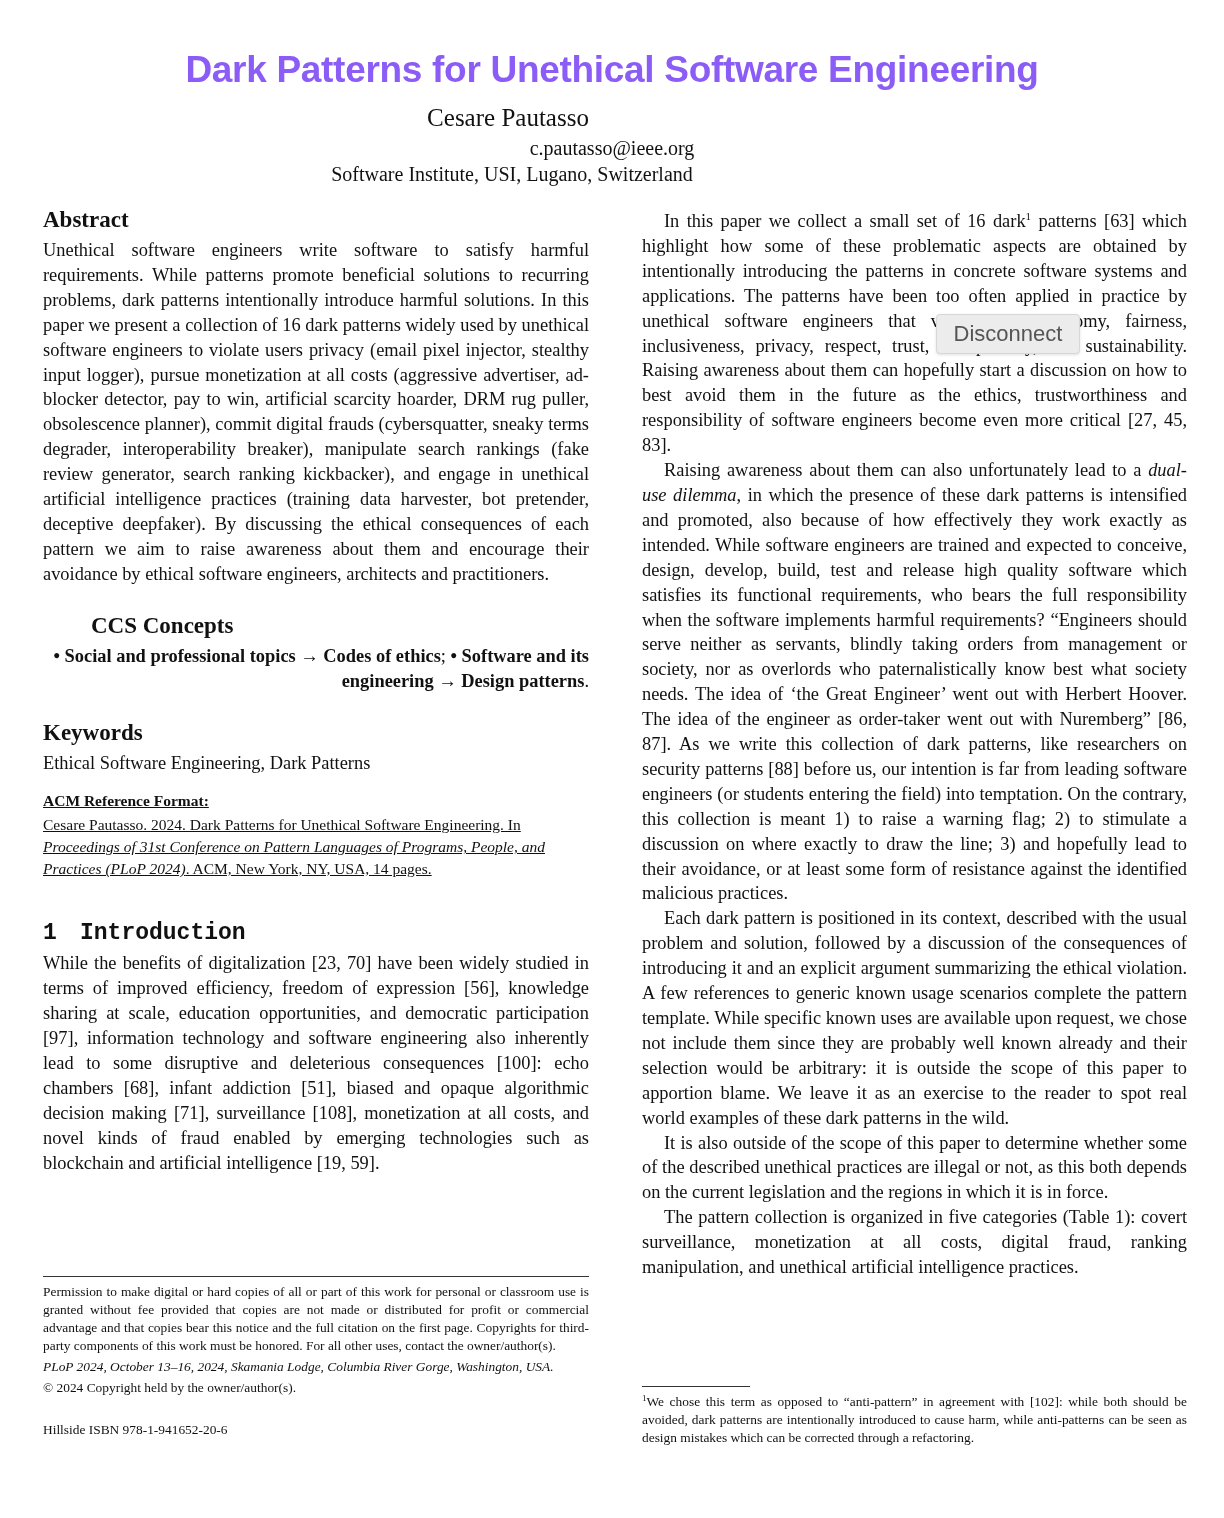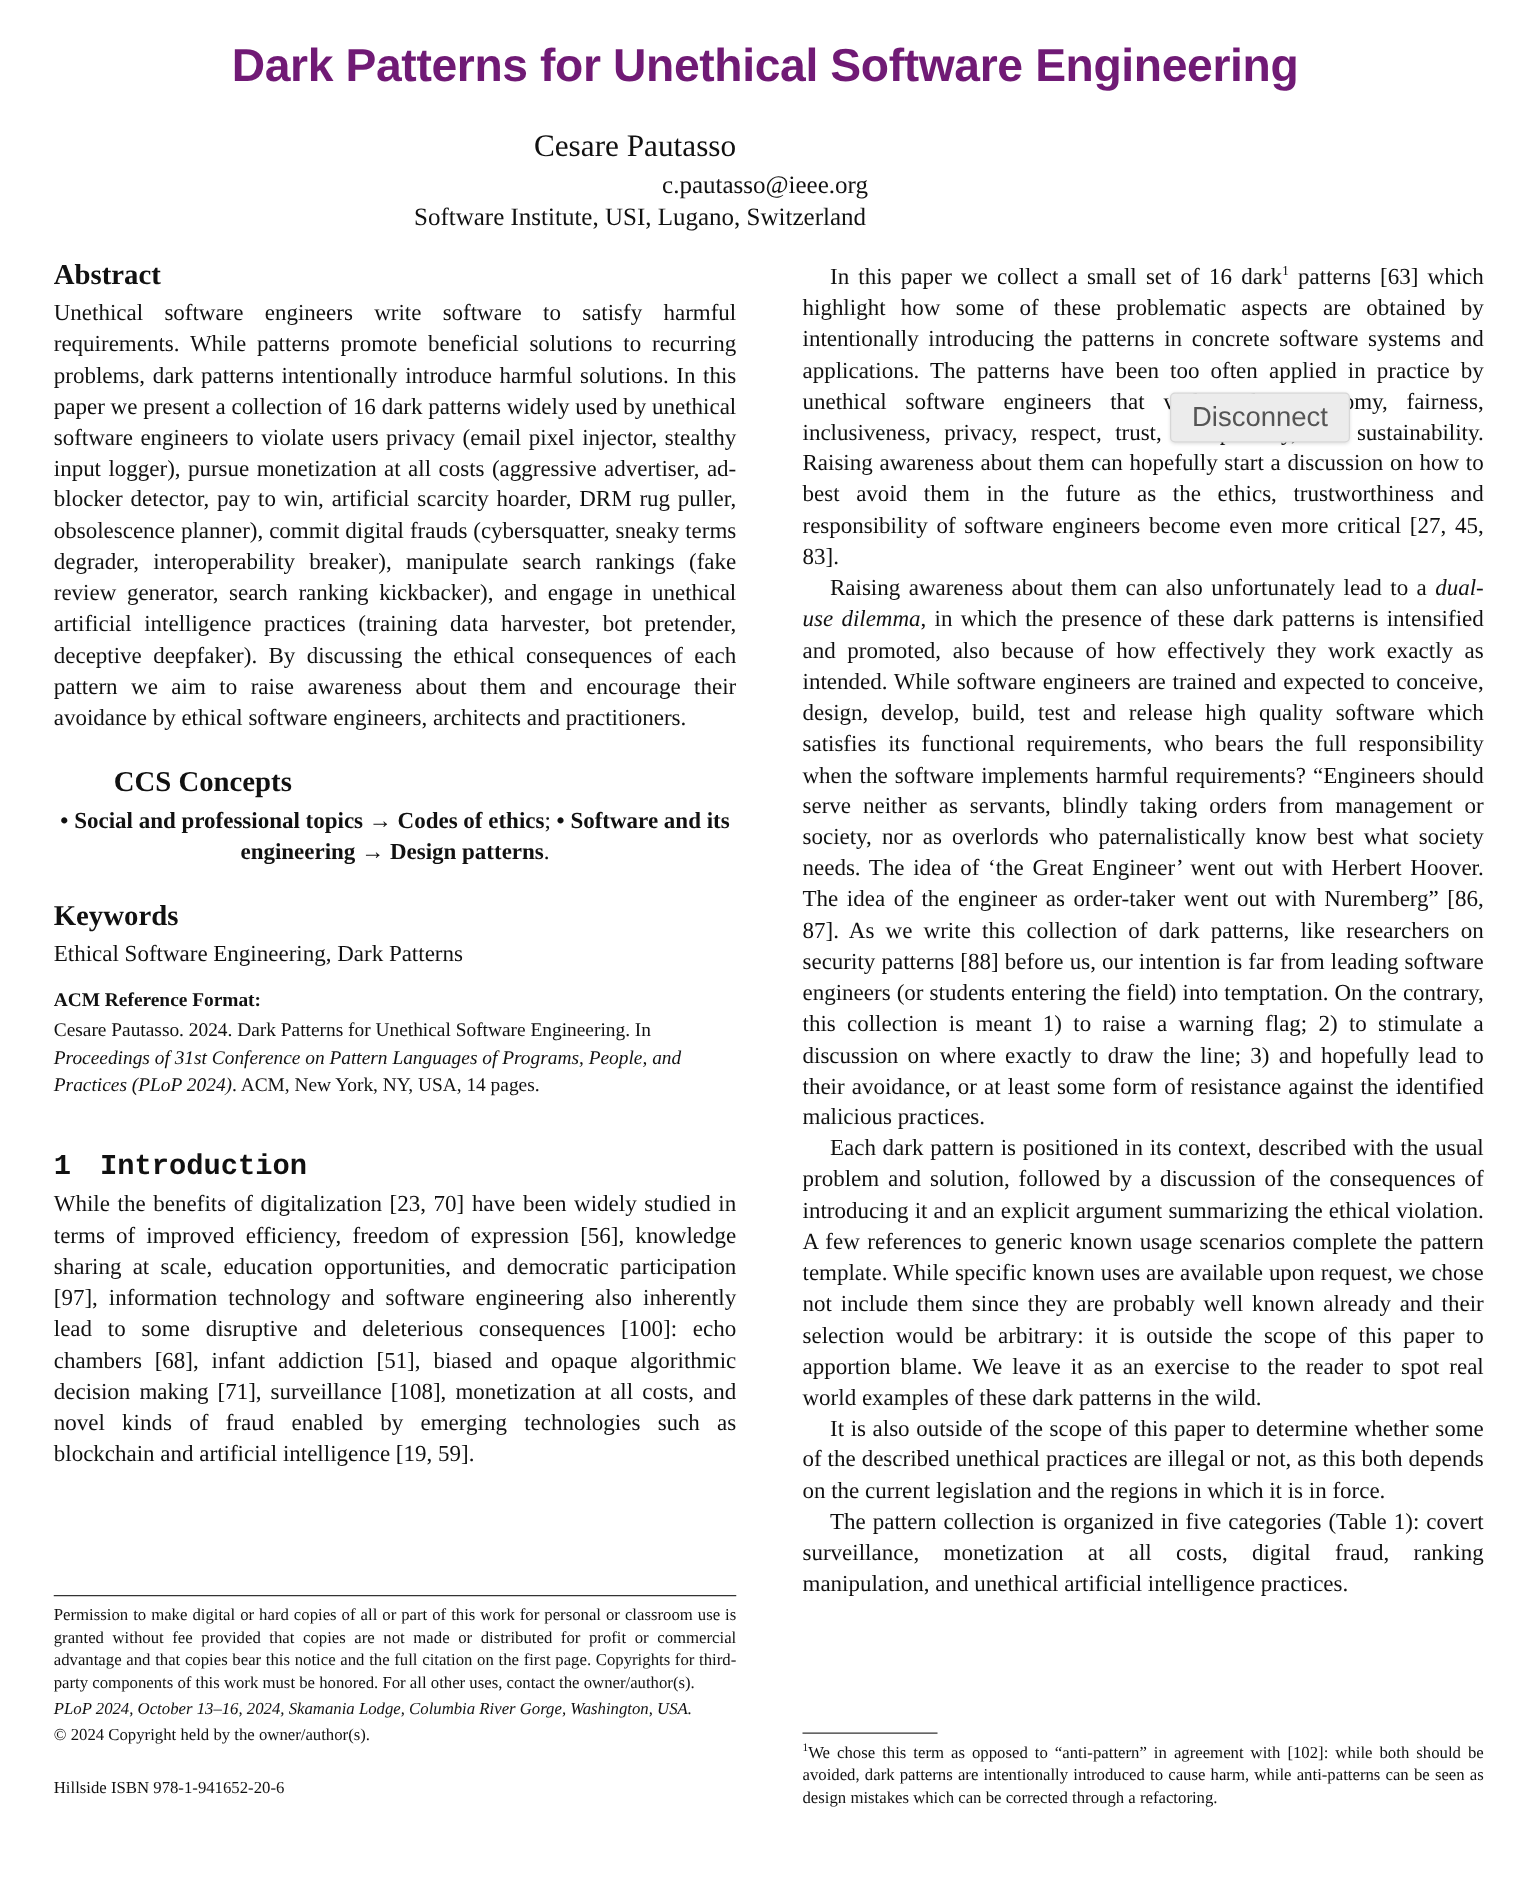--- a/index.html
+++ b/index.html
@@ -1,36 +1,36 @@
 <!DOCTYPE html>
 <html><head>
 <meta charset="utf-8">
 <style>
   html, body { margin: 0; padding: 0; background: #ffffff; }
   body {
     width: 1224px; height: 1518px; position: relative; overflow: hidden;
     font-family: "Liberation Serif", "DejaVu Serif", serif; color: #111;
   }
   .title {
-    position: absolute; left: 0; width: 1224px; top: 32px; text-align: center;
+    position: absolute; left: 0; width: 1224px; top: 49px; text-align: center;
     font-family: "Liberation Sans", "DejaVu Sans", sans-serif; font-weight: bold;
-    font-size: 37px; letter-spacing: -0.3px; color: #701a75;
+    font-size: 37px; letter-spacing: -0.3px; color: #8b5cf6;
   }
   .author { position: absolute; left: 0; width: 1016px; top: 104px; text-align: center; font-size: 25px; }
   .email { position: absolute; left: 0; width: 1224px; top: 137px; text-align: center; font-size: 20px; }
   .affil { position: absolute; left: 0; width: 1024px; top: 163px; text-align: center; font-size: 20px; }
 
   .col { position: absolute; font-size: 18.4px; line-height: 24.9px; text-align: justify; }
   .left { left: 43px; width: 546px; }
   .right { left: 642px; width: 545px; }
 
   h2.sec { margin: 0; font-size: 23px; font-weight: bold; line-height: 30px; }
   p { margin: 0; }
   .indent { text-indent: 22px; }
-  .ccs { font-weight: bold; text-align: center; }
+  .ccs { font-weight: bold; text-align: right; }
   .acm-head { font-weight: bold; font-size: 15.5px; line-height: 20px; }
   .acm-text { font-size: 15.5px; line-height: 22px; text-align: left; }
   .small { font-size: 13.4px; line-height: 18px; text-align: justify; }
   .rule-full { border-top: 1px solid #333; width: 546px; height: 0; }
   .rule-short { border-top: 1px solid #333; width: 108px; height: 0; }
   sup { font-size: 11px; line-height: 0; }
   .foot-sup { font-size: 9px; vertical-align: super; line-height: 0; }
 
   .disconnect {
     position: absolute; left: 936px; top: 314px; width: 142px; height: 38px;
@@ -61,21 +61,21 @@
     <span>Codes of ethics</span><span style="font-weight:normal;">;</span>
     <span>•</span>
     <span>Software and its engineering</span>
     <span style="font-weight:normal;">→</span>
     <span>Design patterns</span><span style="font-weight:normal;">.</span>
   </p>
 
   <h2 class="sec" style="margin-top:24px;">Keywords</h2>
   <p style="margin-top:3px;">Ethical Software Engineering, Dark Patterns</p>
 
-  <div style="margin-top:16px;">
+  <div style="margin-top:16px;text-decoration:underline;">
     <div class="acm-head">ACM Reference Format:</div>
     <p class="acm-text" style="margin-top:3px;"><span>Cesare Pautasso. 2024. Dark Patterns for Unethical Software Engineering. In </span><em>Proceedings of 31st Conference on Pattern Languages of Programs, People, and Practices (PLoP 2024)</em><span>. ACM, New York, NY, USA, 14 pages.</span></p>
   </div>
 
   <h2 class="sec" style="margin-top:38px;font-family:Liberation Mono, monospace;">
     <span style="display:inline-block; width:37px;">1</span><span>Introduction</span>
   </h2>
   <p style="margin-top:3px;">While the benefits of digitalization [23, 70] have been widely studied in terms of improved efficiency, freedom of expression [56], knowledge sharing at scale, education opportunities, and democratic participation [97], information technology and software engineering also inherently lead to some disruptive and deleterious consequences [100]: echo chambers [68], infant addiction [51], biased and opaque algorithmic decision making [71], surveillance [108], monetization at all costs, and novel kinds of fraud enabled by emerging technologies such as blockchain and artificial intelligence [19, 59].</p>
 </div>
 

